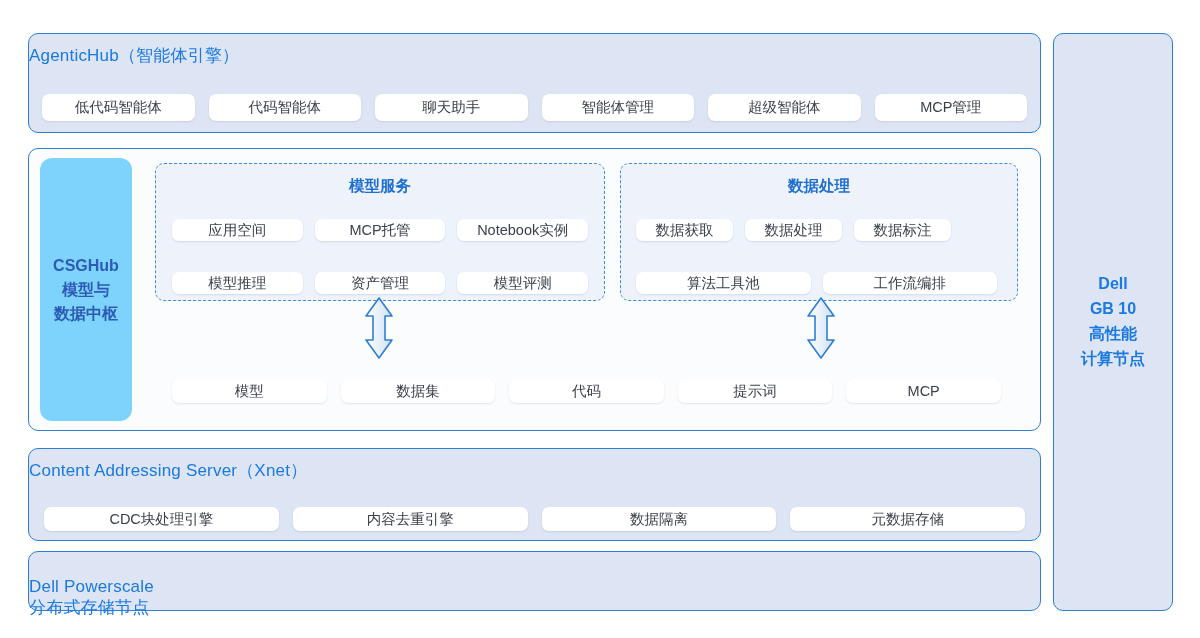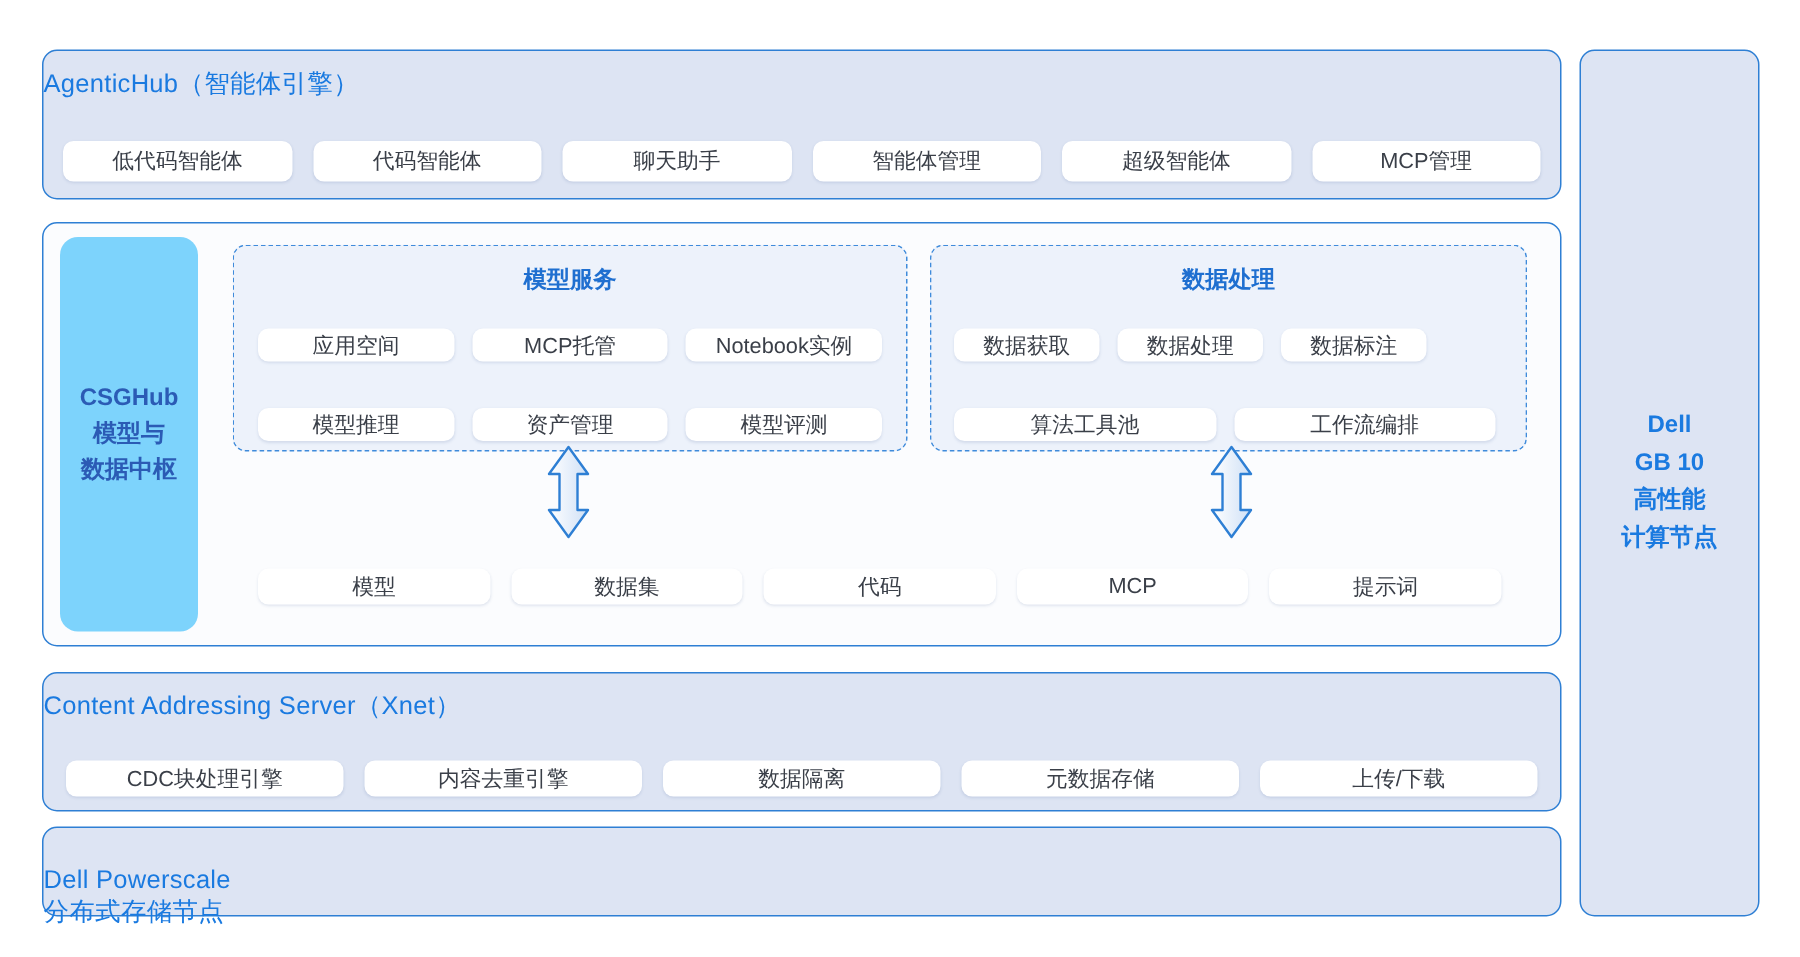--- a/index.html
+++ b/index.html
@@ -197,22 +197,22 @@
   </div>
   <div class="chipstrip" id="data-proc-row2">
     <div class="chip">算法工具池</div>
     <div class="chip">工作流编排</div>
   </div>
 
   <div class="chipstrip" id="asset-row">
     <div class="chip">模型</div>
     <div class="chip">数据集</div>
     <div class="chip">代码</div>
+    <div class="chip">提示词</div>
     <div class="chip">MCP</div>
-    <div class="chip">提示词</div>
   </div>
 
   <svg class="arrow2" style="left:363px; top:296px;" viewBox="0 0 32 64">
     <defs>
       <linearGradient id="agrad" x1="0" y1="0" x2="1" y2="0">
         <stop offset="0" stop-color="#ffffff"></stop>
         <stop offset="1" stop-color="#cfe0f6"></stop>
       </linearGradient>
     </defs>
     <polygon points="16,2 29,20 22,20 22,44 29,44 16,62 3,44 10,44 10,20 3,20" fill="url(#agrad)" stroke="#2e7fd4" stroke-width="1.6" stroke-linejoin="round"></polygon>
@@ -223,21 +223,20 @@
   </svg>
 
   <div class="panel" id="cas-panel">
     <div class="panel-title" id="cas-title">Content Addressing Server（Xnet）</div>
   </div>
   <div class="chipstrip" id="cas-chips">
     <div class="chip">CDC块处理引擎</div>
     <div class="chip">内容去重引擎</div>
     <div class="chip">数据隔离</div>
     <div class="chip">元数据存储</div>
-    <div class="chip">上传/下载</div>
   </div>
 
   <div class="panel" id="ps-panel">
     <div class="panel-title" id="ps-title">
       <div>Dell Powerscale</div>
       <div>分布式存储节点</div>
     </div>
   </div>
 
   <div class="panel" id="right-panel">

